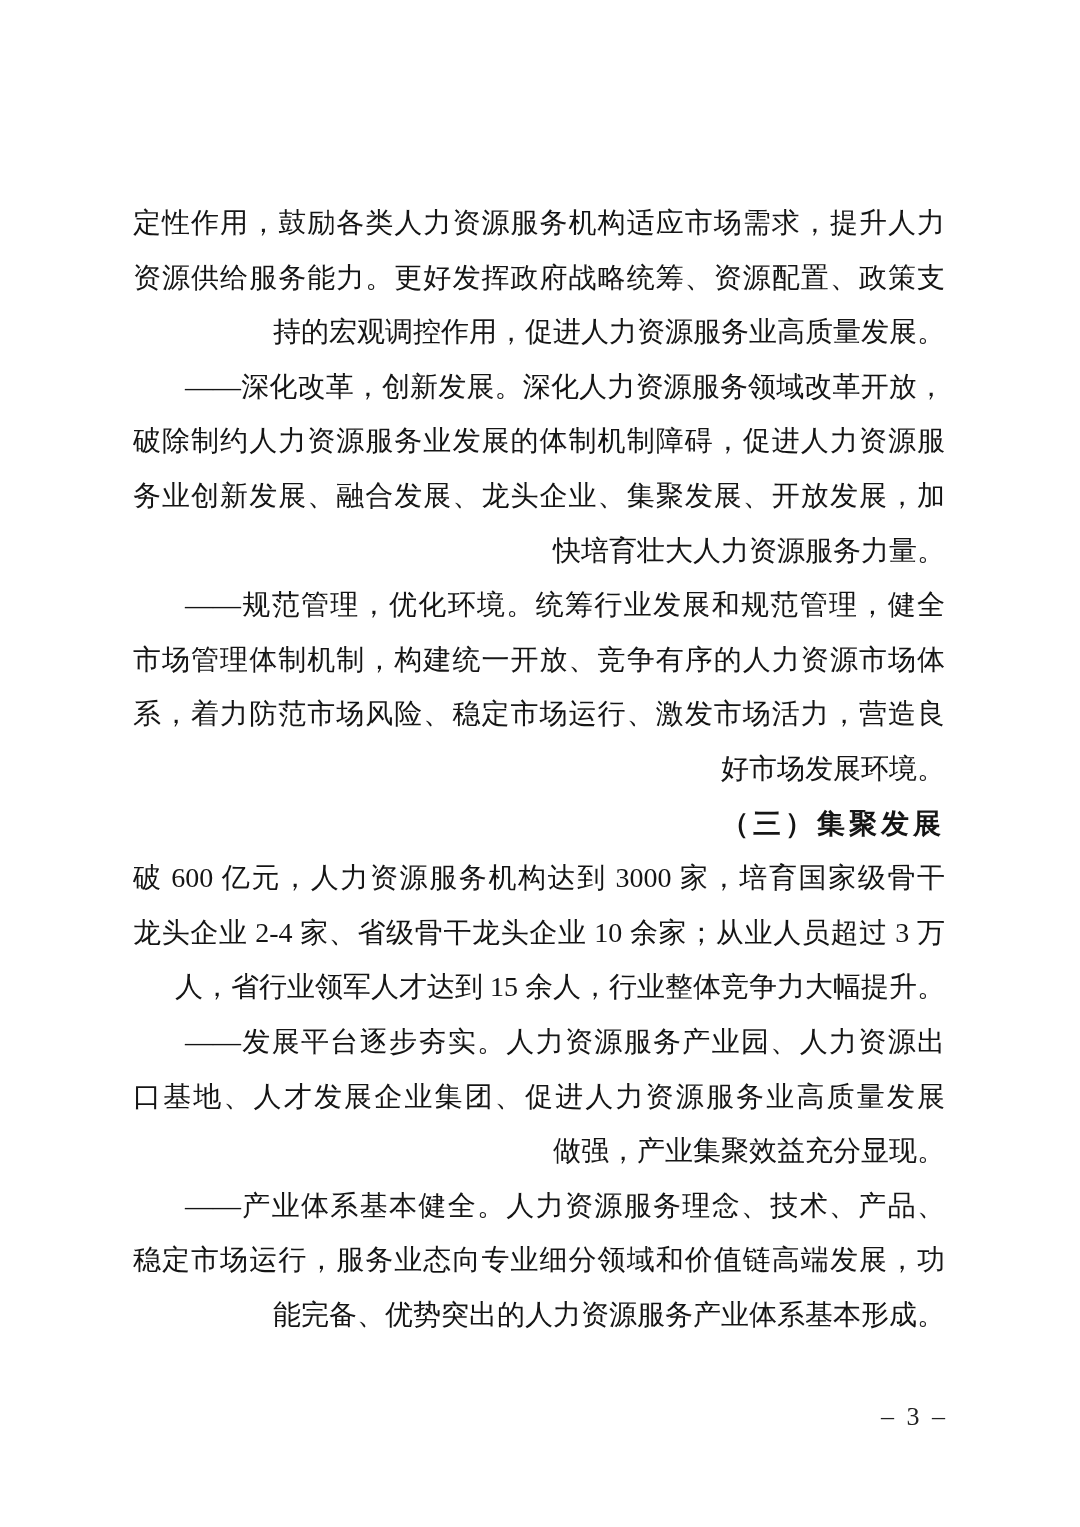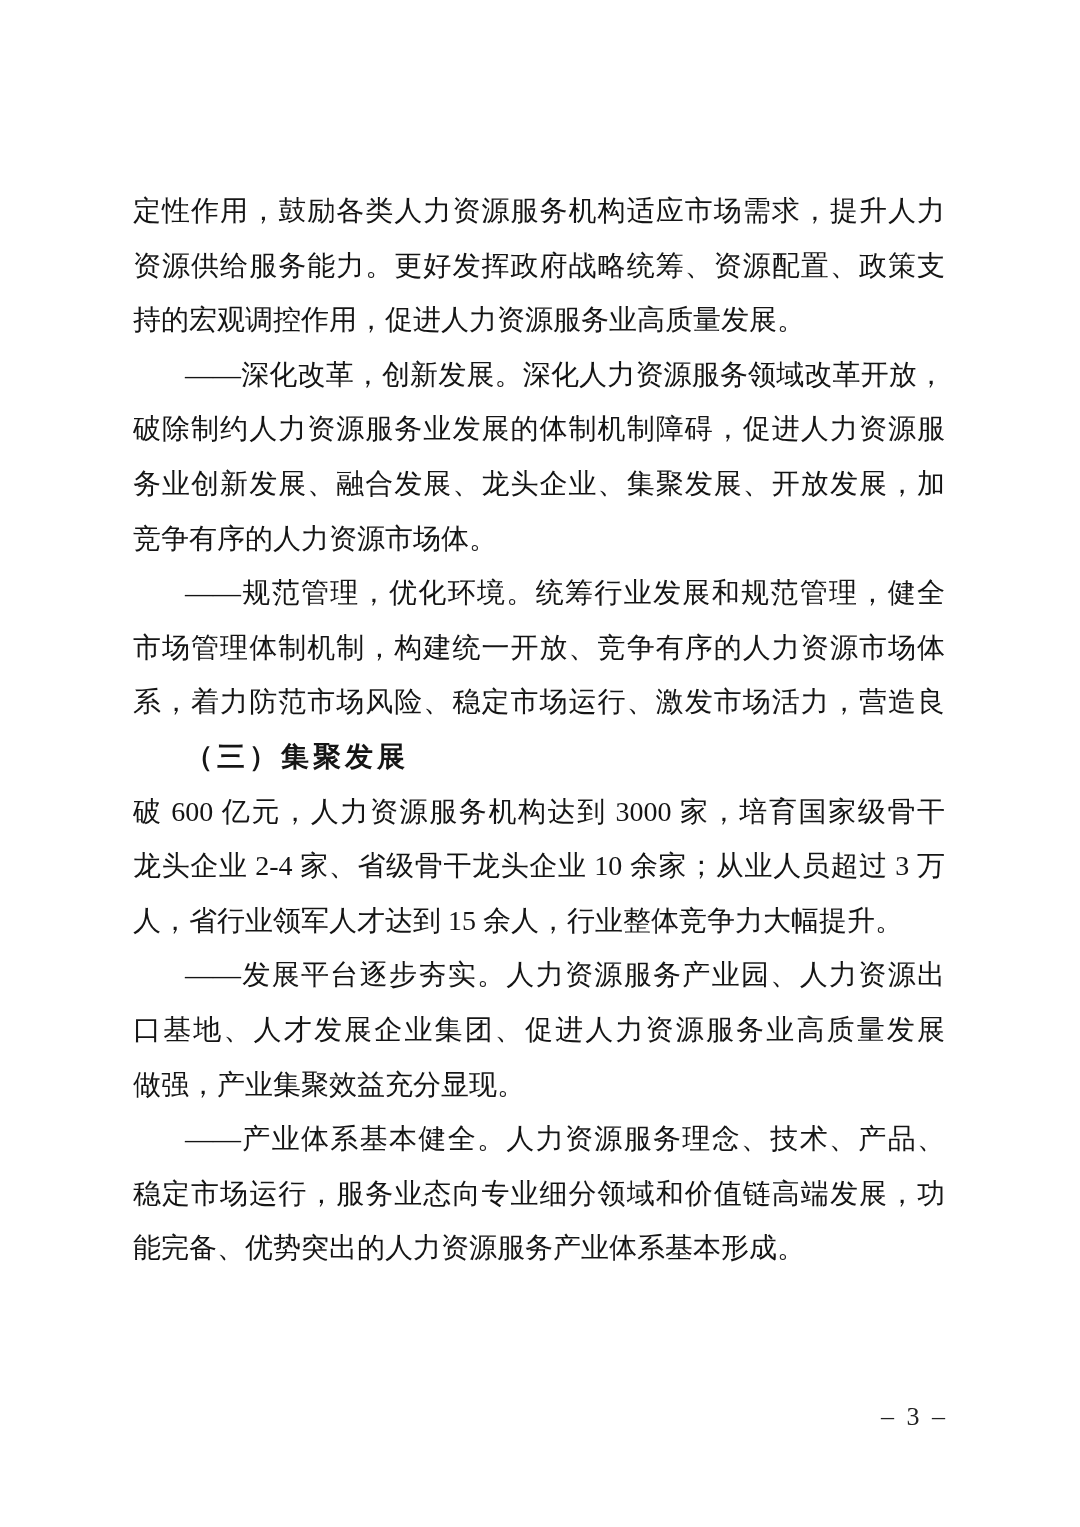--- a/index.html
+++ b/index.html
@@ -12,28 +12,28 @@
     width: 1080px;
     height: 1527px;
     background: #ffffff;
     overflow: hidden;
     font-family: "Liberation Serif", "DejaVu Serif", serif;
     color: #151515;
   }
   .text-block {
     position: absolute;
     left: 133px;
-    top: 184px;
+    top: 196px;
     width: 812px;
   }
   .line {
     height: 54.6px;
     line-height: 54.6px;
     font-size: 28px;
-    text-align: left;
+    text-align: right;
     overflow: hidden;
     white-space: nowrap;
   }
   .line.justify {
     white-space: normal;
     text-align: justify;
     text-align-last: justify;
   }
   .line.indent {
     padding-left: 52px;
@@ -55,24 +55,25 @@
 <body>
 
 <div class="page">
   <div class="text-block" id="lines-container">
       <div class="line justify">定性作用，鼓励各类人力资源服务机构适应市场需求，提升人力</div>
       <div class="line justify">资源供给服务能力。更好发挥政府战略统筹、资源配置、政策支</div>
       <div class="line">持的宏观调控作用，促进人力资源服务业高质量发展。</div>
       <div class="line justify indent">——深化改革，创新发展。深化人力资源服务领域改革开放，</div>
       <div class="line justify">破除制约人力资源服务业发展的体制机制障碍，促进人力资源服</div>
       <div class="line justify">务业创新发展、融合发展、龙头企业、集聚发展、开放发展，加</div>
-      <div class="line">竞争有序的人力资源市场体。</div>
+      <div class="line">快培育壮大人力资源服务力量。</div>
       <div class="line justify indent">——规范管理，优化环境。统筹行业发展和规范管理，健全</div>
       <div class="line justify">市场管理体制机制，构建统一开放、竞争有序的人力资源市场体</div>
       <div class="line justify">系，着力防范市场风险、稳定市场运行、激发市场活力，营造良</div>
+      <div class="line">好市场发展环境。</div>
       <div class="line indent heading">（三）集聚发展</div>
       <div class="line justify">破 600 亿元，人力资源服务机构达到 3000 家，培育国家级骨干</div>
       <div class="line justify">龙头企业 2-4 家、省级骨干龙头企业 10 余家；从业人员超过 3 万</div>
       <div class="line">人，省行业领军人才达到 15 余人，行业整体竞争力大幅提升。</div>
       <div class="line justify indent">——发展平台逐步夯实。人力资源服务产业园、人力资源出</div>
       <div class="line justify">口基地、人才发展企业集团、促进人力资源服务业高质量发展</div>
       <div class="line">做强，产业集聚效益充分显现。</div>
       <div class="line justify indent">——产业体系基本健全。人力资源服务理念、技术、产品、</div>
       <div class="line justify">稳定市场运行，服务业态向专业细分领域和价值链高端发展，功</div>
       <div class="line">能完备、优势突出的人力资源服务产业体系基本形成。</div>

